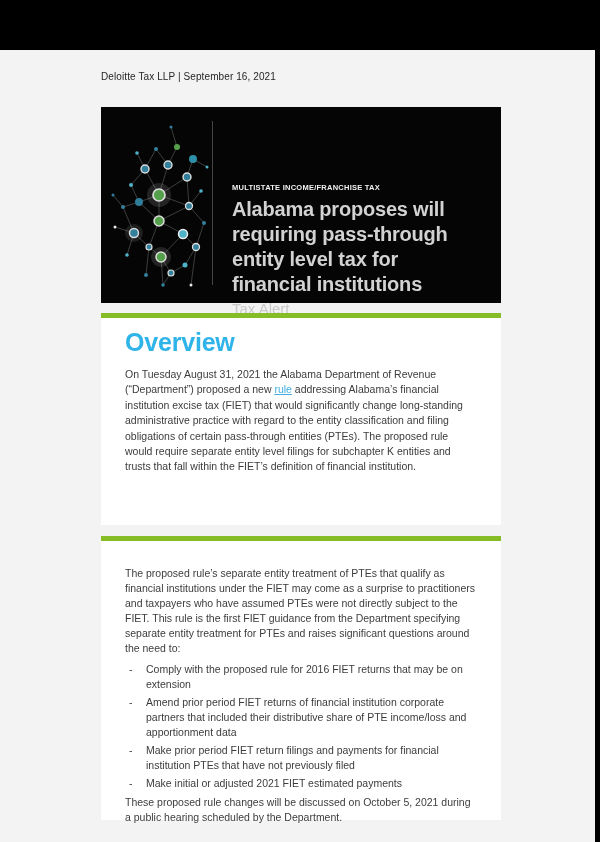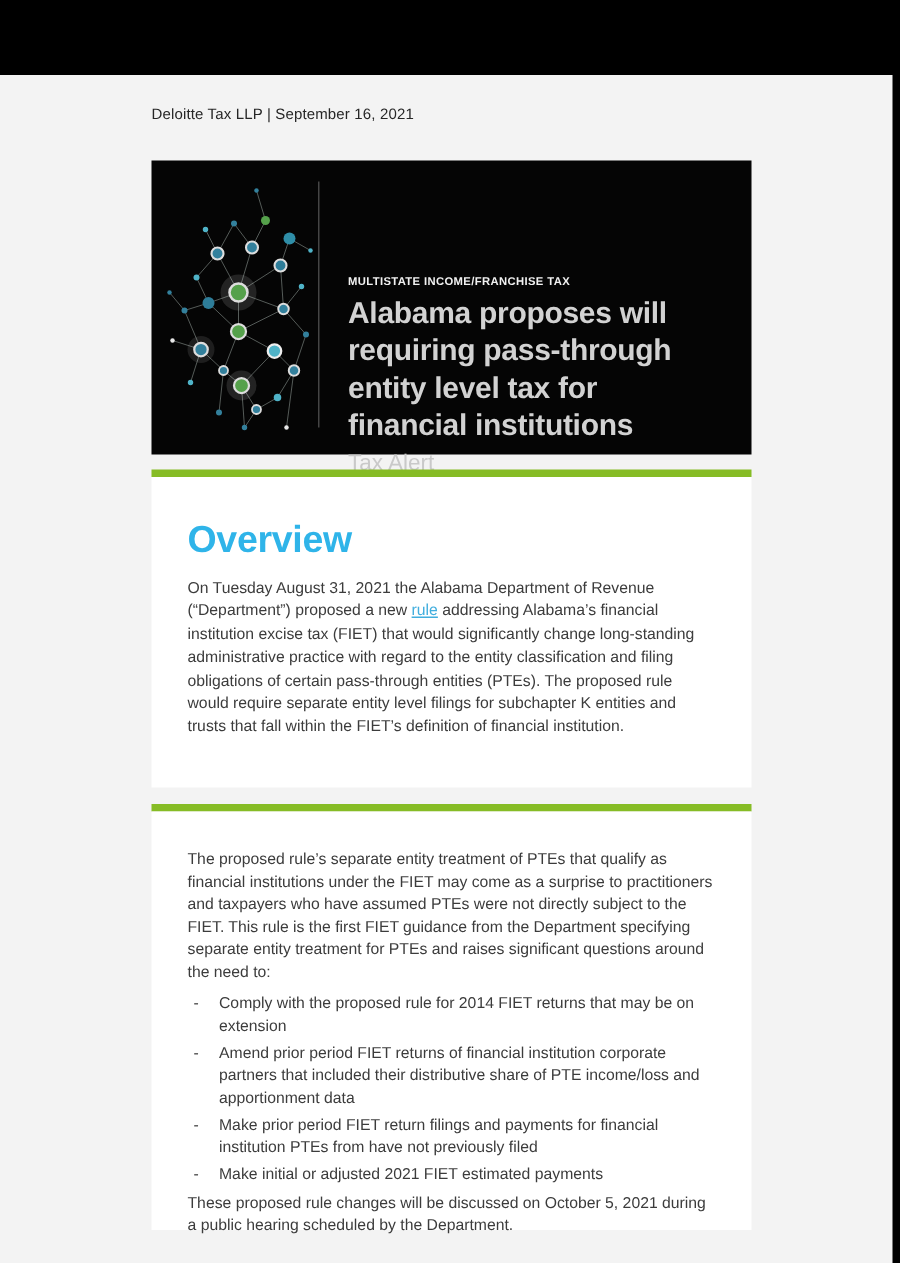--- a/index.html
+++ b/index.html
@@ -45,21 +45,21 @@
   
   .rule {
     position:absolute; left:101px; width:400px; height:5px; background:#86bc25;
   }
   .rule-1 { top:313px; }
   .rule-2 { top:536px; }
   .card {
     position:absolute; left:101px; width:400px; background:#fff;
     color:#3c3c3c;
   }
-  .card-overview { top:318px; height:207px; padding:28px 24px 0 24px; }
+  .card-overview { top:318px; height:207px; padding:10px 24px 0 24px; }
   .card-considerations { top:541px; height:279px; padding:16px 24px 0 24px; }
   h1.section-title {
     font-size:25px; font-weight:600; color:#2fb4e9; letter-spacing:-.2px;
   }
   h2.section-title {
     font-size:13px; font-weight:700; color:#2fb4e9;
   }
   .card p {
     font-size:10.5px; line-height:15.4px; color:#3c3c3c;
   }
@@ -143,19 +143,19 @@
 <section class="card card-overview">
   <h1 class="section-title">Overview</h1>
   <p class="body-para"><span>On Tuesday August 31, 2021 the Alabama Department of Revenue (“Department”) proposed a new </span><a class="inline-link" href="#">rule</a><span> addressing Alabama’s financial institution excise tax (FIET) that would significantly change long-standing administrative practice with regard to the entity classification and filing obligations of certain pass-through entities (PTEs).  The proposed rule would require separate entity level filings for subchapter K entities and trusts that fall within the FIET’s definition of financial institution.</span></p>
 </section>
 
 <div class="rule rule-2"></div>
 
 <section class="card card-considerations">
   <p class="intro-para">The proposed rule’s separate entity treatment of PTEs that qualify as financial institutions under the FIET may come as a surprise to practitioners and taxpayers who have assumed PTEs were not directly subject to the FIET.  This rule is the first FIET guidance from the Department specifying separate entity treatment for PTEs and raises significant questions around the need to:</p>
   <ul>
-    <li>Comply with the proposed rule for 2014 FIET returns that may be on extension</li>
+    <li>Comply with the proposed rule for 2016 FIET returns that may be on extension</li>
     <li>Amend prior period FIET returns of financial institution corporate partners that included their distributive share of PTE income/loss and apportionment data</li>
-    <li>Make prior period FIET return filings and payments for financial institution PTEs from have not previously filed</li>
+    <li>Make prior period FIET return filings and payments for financial institution PTEs that have not previously filed</li>
     <li>Make initial or adjusted 2021 FIET estimated payments</li>
   </ul>
   <p class="outro-para">These proposed rule changes will be discussed on October 5, 2021 during a public hearing scheduled by the Department.</p>
 </section>
 
 </body></html>

